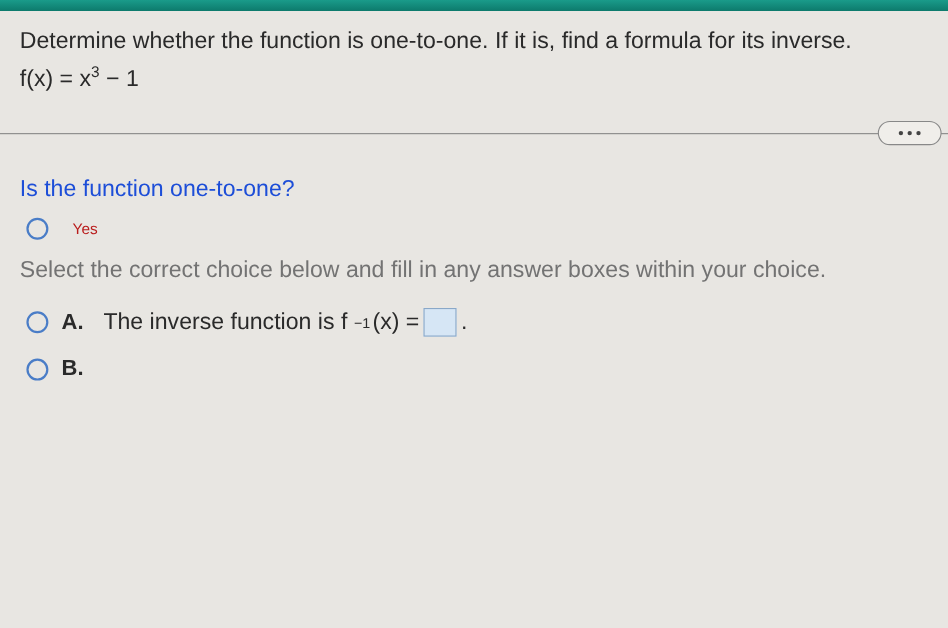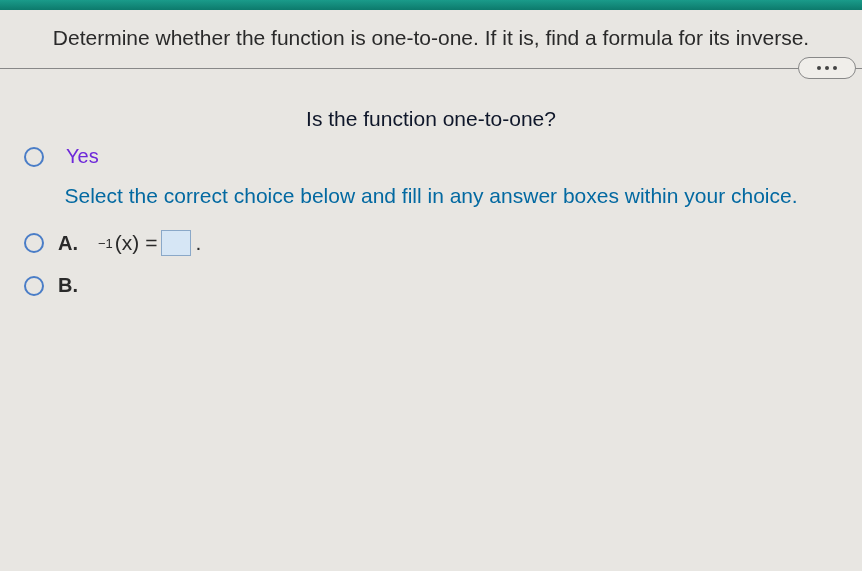--- a/index.html
+++ b/index.html
@@ -11,21 +11,20 @@
     overflow: hidden;
     position: relative;
   }
   .top-bar {
     height: 10px;
     background: linear-gradient(#1a9b8a, #0d7a6c);
     width: 100%;
   }
   .content {
     padding: 14px 18px 0 18px;
-    text-align: center;
   }
   .question-text {
     font-size: 21px;
     color: #2a2a2a;
     line-height: 1.3;
     margin-bottom: 6px;
   }
   .formula {
     font-size: 21px;
     color: #2a2a2a;
@@ -58,45 +57,45 @@
     align-items: center;
     justify-content: center;
     gap: 4px;
     cursor: pointer;
   }
   .ellipsis-btn span {
     width: 4px; height: 4px; background: #444; border-radius: 50%;
   }
   .subq {
     font-size: 21px;
-    color: #0f172a;
+    color: #1d4ed8;
     margin-bottom: 14px;
   }
   .option-row {
     display: flex;
     align-items: center;
     margin-bottom: 16px;
     margin-left: 6px;
   }
   .radio {
     width: 20px;
     height: 20px;
     border: 2px solid #4a7dc7;
     border-radius: 50%;
     margin-right: 22px;
     cursor: pointer;
     flex-shrink: 0;
   }
   .opt-text {
-    font-size: 20px;
-    color: #6d28d9;
+    font-size: 14px;
+    color: #b91c1c;
   }
   .instruction {
     font-size: 21px;
-    color: #0369a1;
+    color: #737373;
     margin: 10px 0 22px 0;
   }
   .choice-row {
     display: flex;
     align-items: center;
     margin-bottom: 18px;
     margin-left: 6px;
   }
   .choice-label {
     font-size: 20px;
@@ -125,20 +124,23 @@
 </style>
 </head>
 <body>
 
 <div class="top-bar"></div>
 
 <div class="content">
 
   <div class="question-text">Determine whether the function is one-to-one. If it is, find a formula for its inverse.</div>
 
+  <div class="formula">
+    <span>f(x) = x</span><sup>3</sup><span> − 1</span>
+  </div>
 
   <div class="divider-row">
     <div class="hr"></div>
     <div class="ellipsis-btn">
       <span></span>
       <span></span>
       <span></span>
     </div>
   </div>
 
@@ -149,20 +151,21 @@
     <div class="opt-text">Yes</div>
   </div>
 
 
   <div class="instruction">Select the correct choice below and fill in any answer boxes within your choice.</div>
 
   <div class="choice-row">
     <div class="radio" style="margin-right:12px;"></div>
     <div class="choice-label">A.</div>
     <div class="choice-text">
+      <span>The inverse function is f</span>
         <span style="width:2px;"></span>
         <sup>−1</sup>
         <span>(x) = </span>
       <span class="answer-box"></span>
       <span>.</span>
     </div>
   </div>
 
   <div class="choice-row">
     <div class="radio" style="margin-right:12px;"></div>

